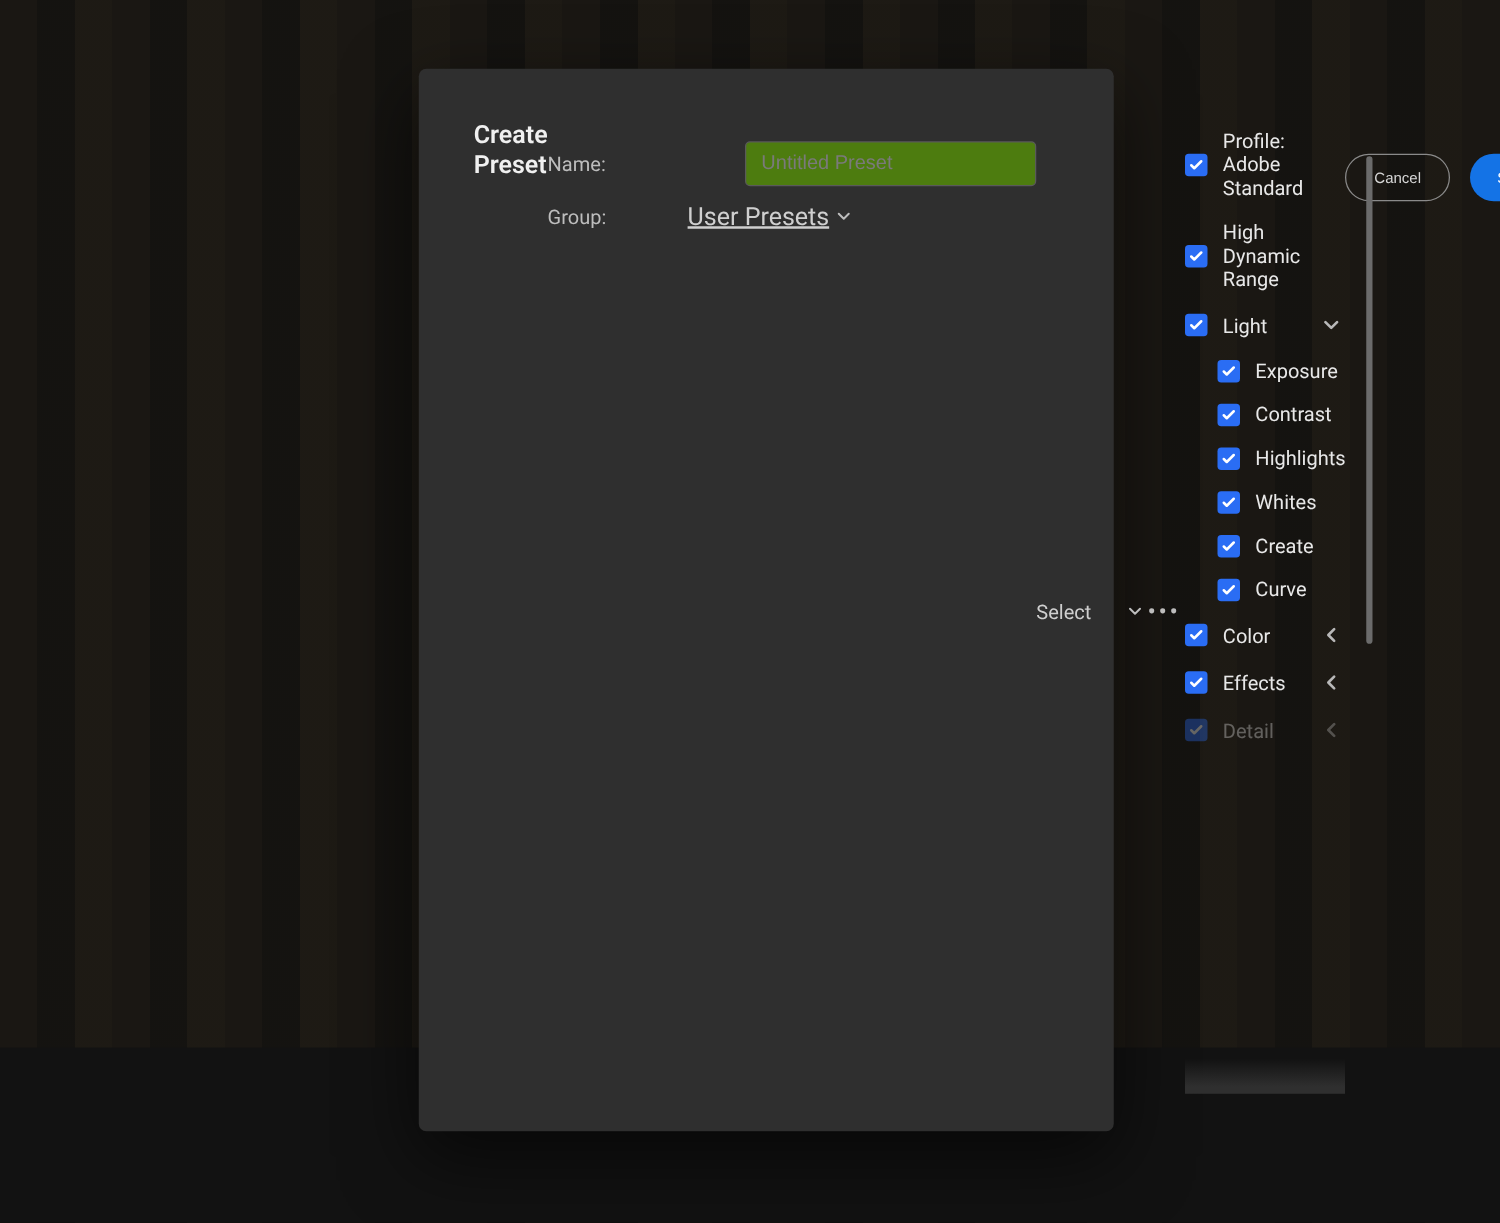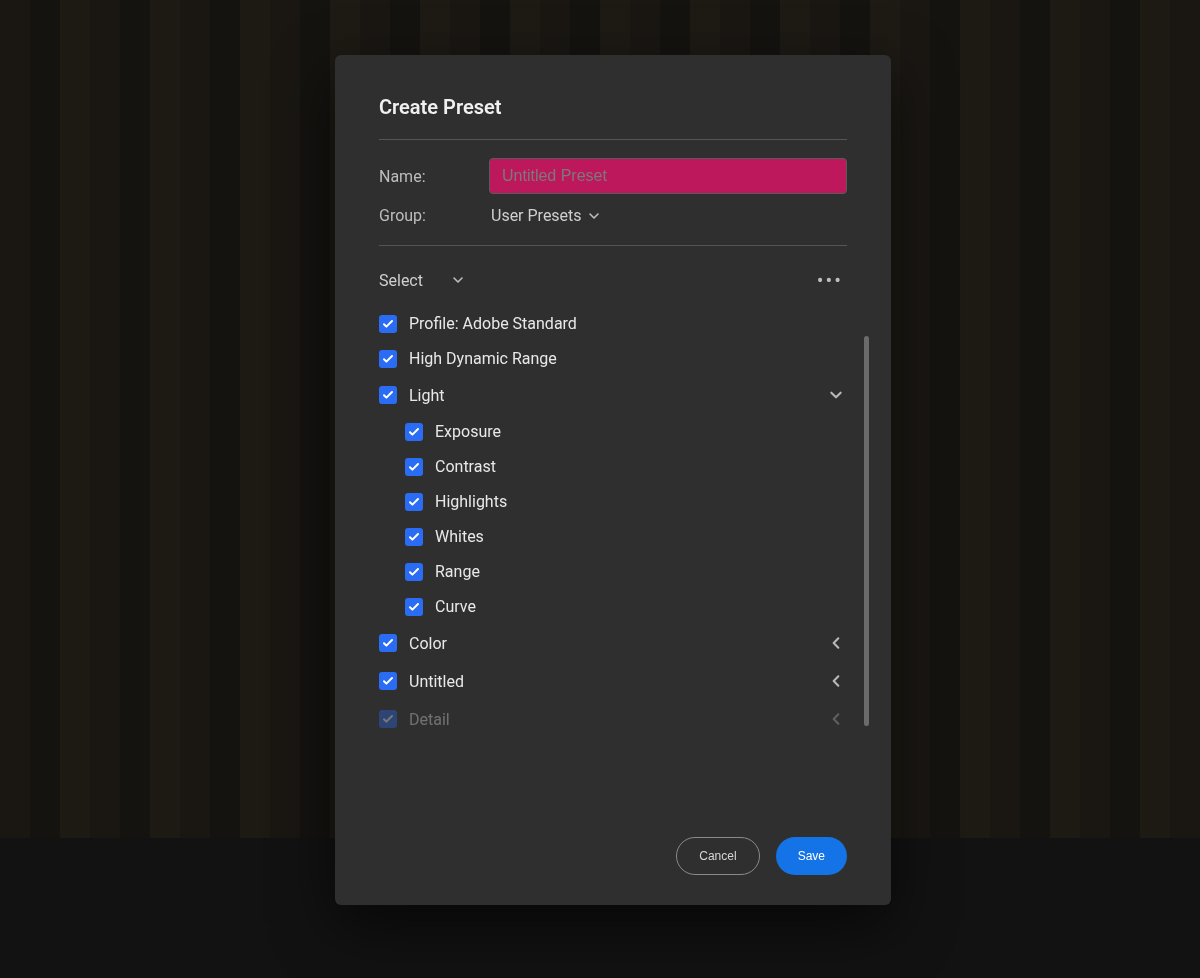--- a/index.html
+++ b/index.html
@@ -29,21 +29,21 @@
   .dialog {
     position: absolute;
     left: 335px;
     top: 55px;
     width: 556px;
     height: 850px;
     background: #2f2f2f;
     border-radius: 6px;
     box-shadow: 0 20px 60px rgba(0,0,0,0.6);
     display: flex;
-    flex-direction: column;
+    flex-direction: row;
     padding: 40px 44px 30px 44px;
   }
   .dialog-title {
     color: #f0f0f0;
     font-size: 20px;
     font-weight: 600;
     margin-bottom: 20px;
   }
   .divider {
     border: none;
@@ -57,36 +57,38 @@
     margin-bottom: 12px;
     gap: 46px;
   }
   .form-label {
     width: 64px;
     color: #bdbdbd;
     font-size: 16px;
   }
   .text-input {
     flex: 1;
-    background: #be185d;
+    background: #4d7c0f;
     border: 1px solid #5a5a5a;
     border-radius: 4px;
     height: 36px;
     padding: 0 12px;
     color: #ddd;
     font-size: 16px;
+    margin-left: 48px;
   }
   .text-input::placeholder { color: #7a7a7a; }
   .group-select {
     display: inline-flex;
     align-items: center;
     color: #cfcfcf;
-    font-size: 16px;
+    font-size: 20px;
     cursor: pointer;
     padding-left: 2px;
+    text-decoration: underline;
   }
   .chev {
     display:inline-block;
     margin-left:6px;
   }
   .chev svg { display:block; }
   .select-bar {
     display: flex;
     align-items: center;
     justify-content: space-between;
@@ -305,21 +307,21 @@
             </svg>
         </span>
         <span class="label">Whites</span>
       </div>
       <div class="item sub">
         <span class="cb">
           <svg width="12" height="12" viewBox="0 0 12 12">
               <path d="M2 6.2l2.4 2.4L10 3" stroke="#fff" stroke-width="2" fill="none" stroke-linecap="round" stroke-linejoin="round"></path>
             </svg>
         </span>
-        <span class="label">Range</span>
+        <span class="label">Create</span>
       </div>
       <div class="item sub">
         <span class="cb">
           <svg width="12" height="12" viewBox="0 0 12 12">
               <path d="M2 6.2l2.4 2.4L10 3" stroke="#fff" stroke-width="2" fill="none" stroke-linecap="round" stroke-linejoin="round"></path>
             </svg>
         </span>
         <span class="label">Curve</span>
       </div>
 
@@ -336,21 +338,21 @@
             </svg>
         </span>
       </div>
 
       <div class="item">
         <span class="cb">
           <svg width="12" height="12" viewBox="0 0 12 12">
               <path d="M2 6.2l2.4 2.4L10 3" stroke="#fff" stroke-width="2" fill="none" stroke-linecap="round" stroke-linejoin="round"></path>
             </svg>
         </span>
-        <span class="label">Untitled</span>
+        <span class="label">Effects</span>
         <span class="expand-icon">
           <svg width="14" height="14" viewBox="0 0 12 12">
               <path d="M8 2L4 6l4 4" stroke="#b8b8b8" stroke-width="1.8" fill="none" stroke-linecap="round" stroke-linejoin="round"></path>
             </svg>
         </span>
       </div>
 
       <div class="item" style="opacity:.35;">
         <span class="cb">
           <svg width="12" height="12" viewBox="0 0 12 12">

